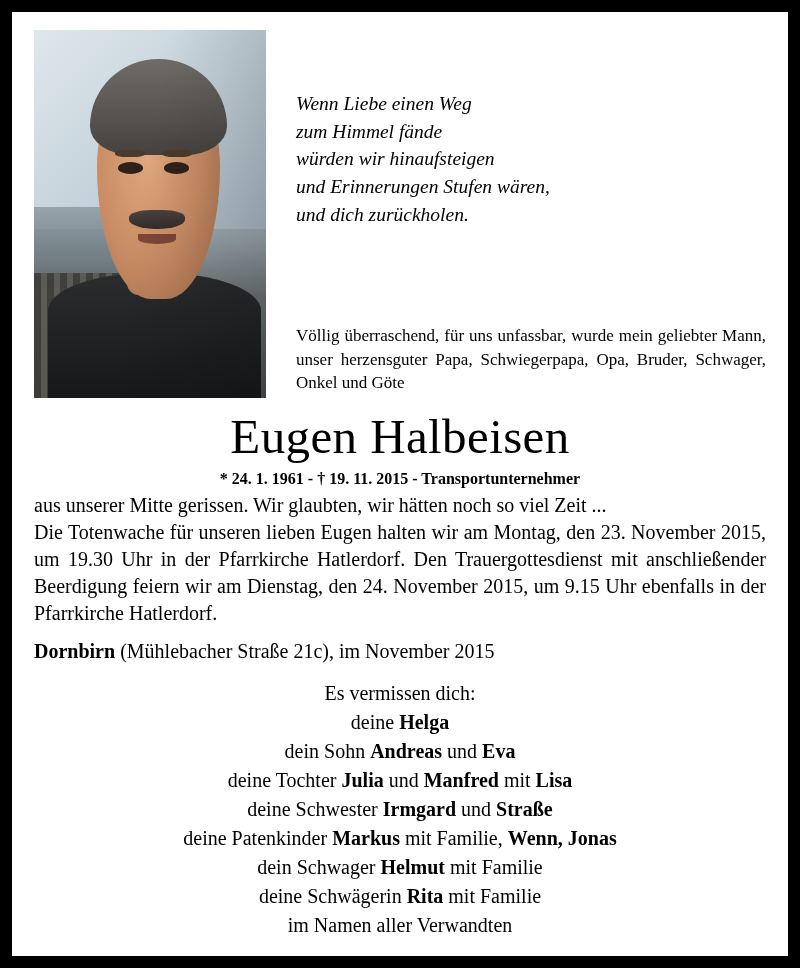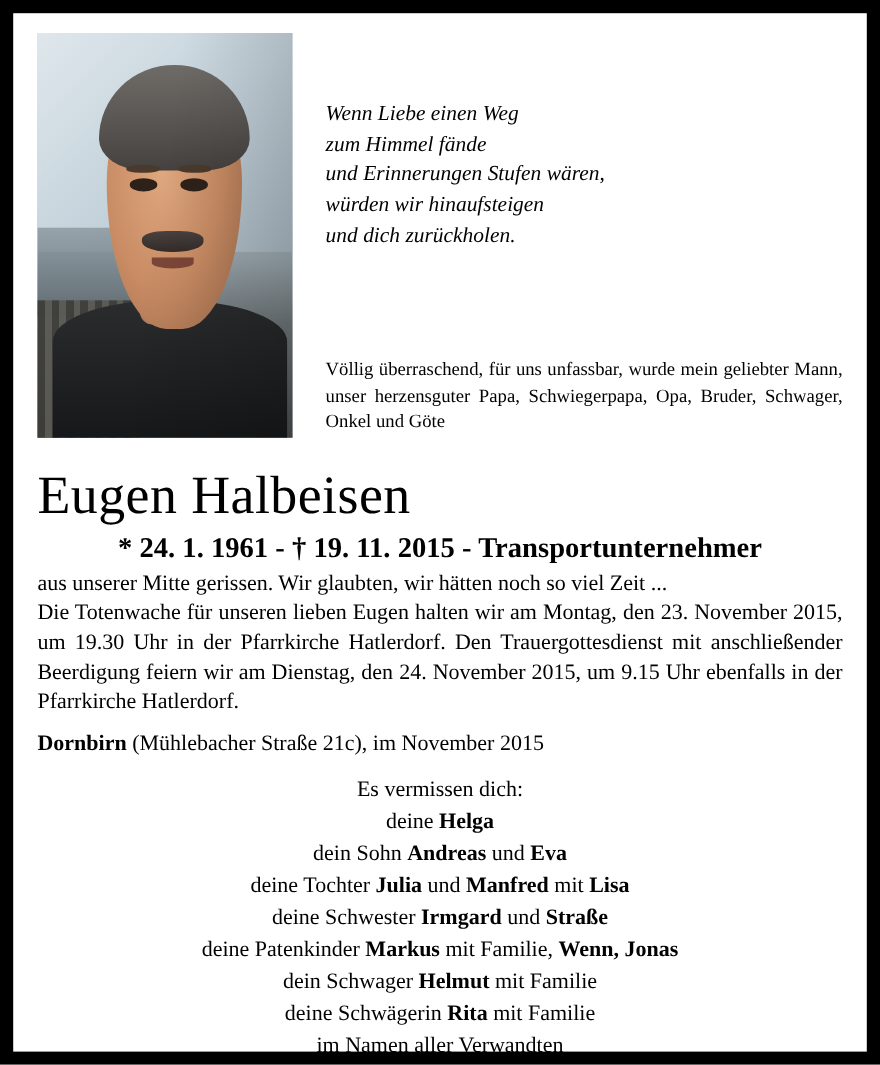--- a/index.html
+++ b/index.html
@@ -144,29 +144,29 @@
   }
   .poem div { white-space: nowrap; font-style: italic; }
   .intro {
     margin-top: 96px;
     font-size: 17px;
     line-height: 1.38;
     text-align: justify;
     text-align-last: left;
   }
   .name {
-    text-align: left;
+    text-align: center;
     font-size: 49px;
     letter-spacing: .4px;
-    margin-top: 26px;
+    margin-top: 13px;
     line-height: 1.05;
   }
   .dates {
     text-align: center;
-    font-size: 26px;
+    font-size: 16px;
     font-weight: bold;
     margin-top: 8px;
   }
   .body-text {
     margin-top: 4px;
     font-size: 20px;
     line-height: 1.34;
   }
   .body-text p { margin: 0; }
   .para-justify {
@@ -210,22 +210,22 @@
         <div class="moustache"></div>
         <div class="mouth"></div>
         <div class="shadow"></div>
       </div>
     </div>
 
     <div class="right-col">
       <div class="poem">
         <div>Wenn Liebe einen Weg</div>
         <div>zum Himmel fände</div>
+        <div>würden wir hinaufsteigen</div>
         <div>und Erinnerungen Stufen wären,</div>
-        <div>würden wir hinaufsteigen</div>
         <div>und dich zurückholen.</div>
       </div>
       <div class="intro">Völlig überraschend, für uns unfassbar, wurde mein geliebter Mann, unser herzensguter Papa, Schwiegerpapa, Opa, Bruder, Schwager, Onkel und Göte</div>
     </div>
 
   </div>
 
   <div class="name">Eugen Halbeisen</div>
   <div class="dates">* 24. 1. 1961 - † 19. 11. 2015 - Transportunternehmer</div>
 

